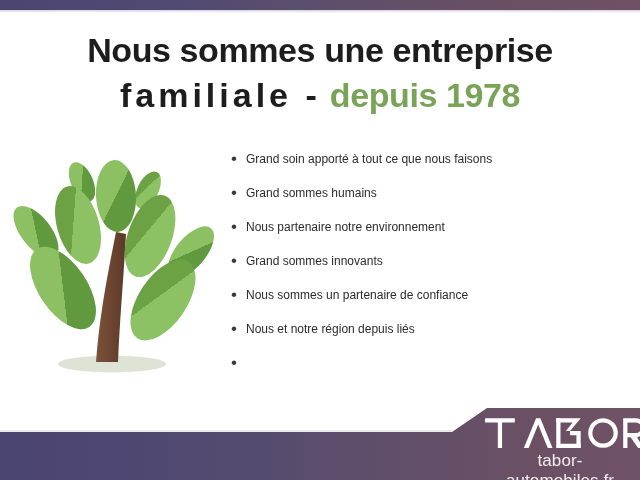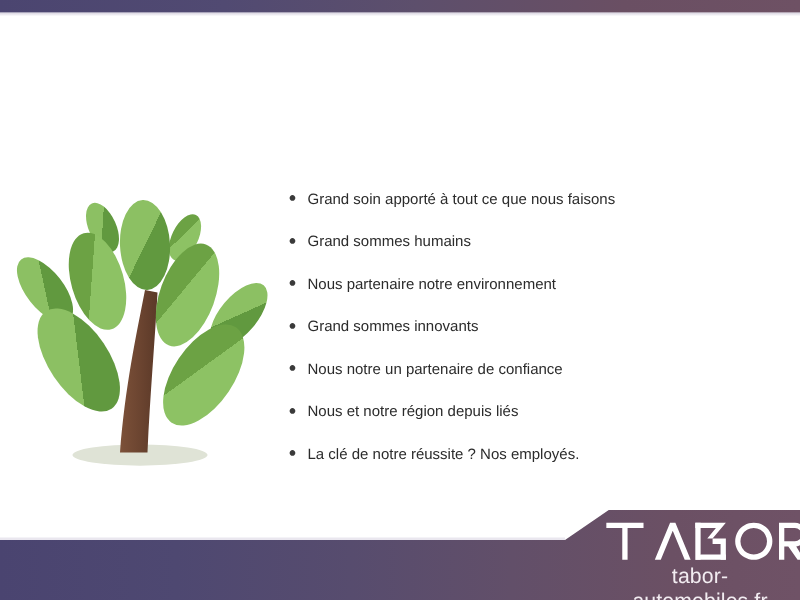--- a/index.html
+++ b/index.html
@@ -127,20 +127,24 @@
   }
 </style>
 </head>
 <body>
 
 <div id="slide">
 
   <div class="top-bar"></div>
   <div class="top-bar-shade"></div>
 
+  <div class="headline">
+    <div>Nous sommes une entreprise</div>
+    <div><span class="l2gap">familiale -</span> <span class="accent">depuis 1978</span></div>
+  </div>
 
   <div class="tree">
     <svg viewBox="0 0 212 238" width="212" height="238" xmlns="http://www.w3.org/2000/svg">
       <defs>
         <linearGradient id="lg1" x1="0" y1="0" x2="1" y2="1">
           <stop offset="0%" stop-color="#8cc063"></stop>
           <stop offset="50%" stop-color="#8cc063"></stop>
           <stop offset="50%" stop-color="#61993f"></stop>
           <stop offset="100%" stop-color="#61993f"></stop>
         </linearGradient>
@@ -196,29 +200,28 @@
     <div class="bullet-row">
       <span class="bullet-dot">•</span>
       <span class="bullet-text">Nous partenaire notre environnement</span>
     </div>
     <div class="bullet-row">
       <span class="bullet-dot">•</span>
       <span class="bullet-text">Grand sommes innovants</span>
     </div>
     <div class="bullet-row">
       <span class="bullet-dot">•</span>
-      <span class="bullet-text">Nous notre un partenaire de confiance</span>
+      <span class="bullet-text">Nous sommes un partenaire de confiance</span>
     </div>
     <div class="bullet-row">
       <span class="bullet-dot">•</span>
       <span class="bullet-text">Nous et notre région depuis liés</span>
     </div>
     <div class="bullet-row">
       <span class="bullet-dot">•</span>
-      <span class="bullet-text">La clé de notre réussite ? Nos employés.</span>
     </div>
   </div>
 
   <div class="bottom-bar">
     <div class="bottom-bar-fill"></div>
     <div class="bottom-bar-hl"></div>
 
     <div class="logo-block">
       <svg class="wordmark" viewBox="0 0 300 64" preserveAspectRatio="xMidYMid meet">
         <g fill="#ffffff">

